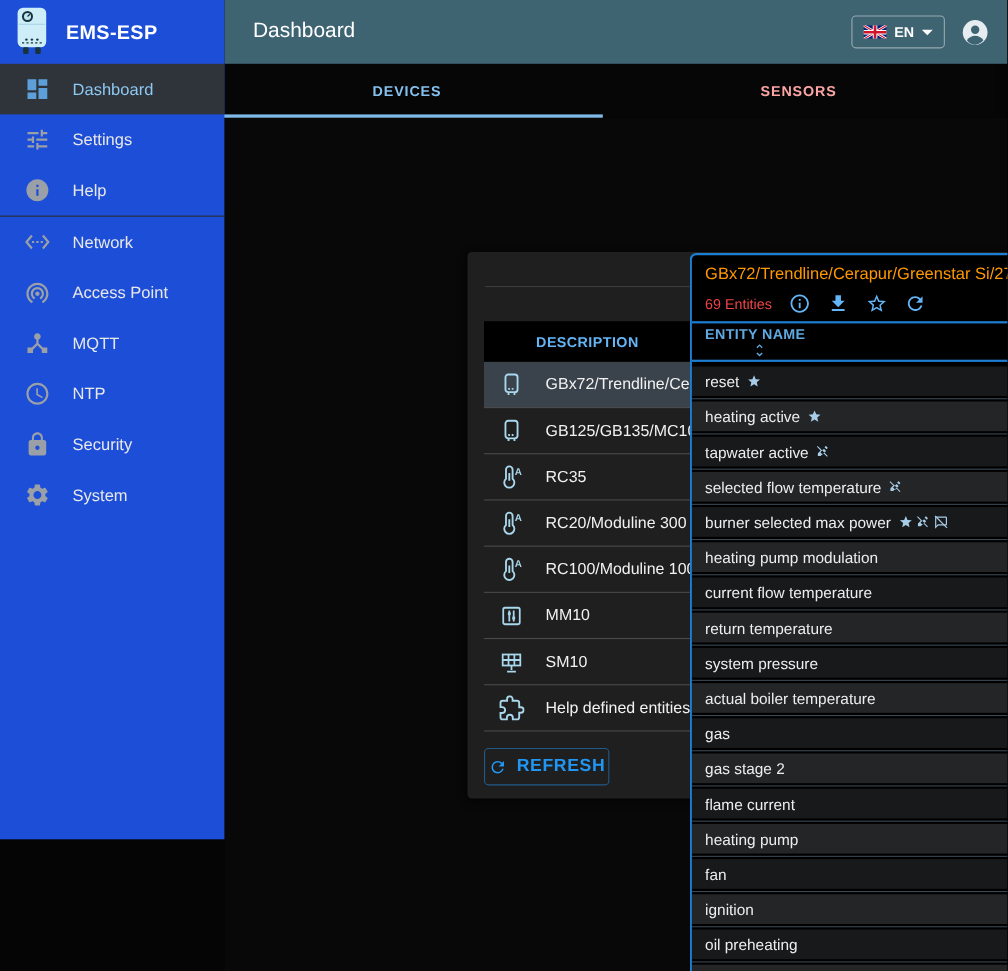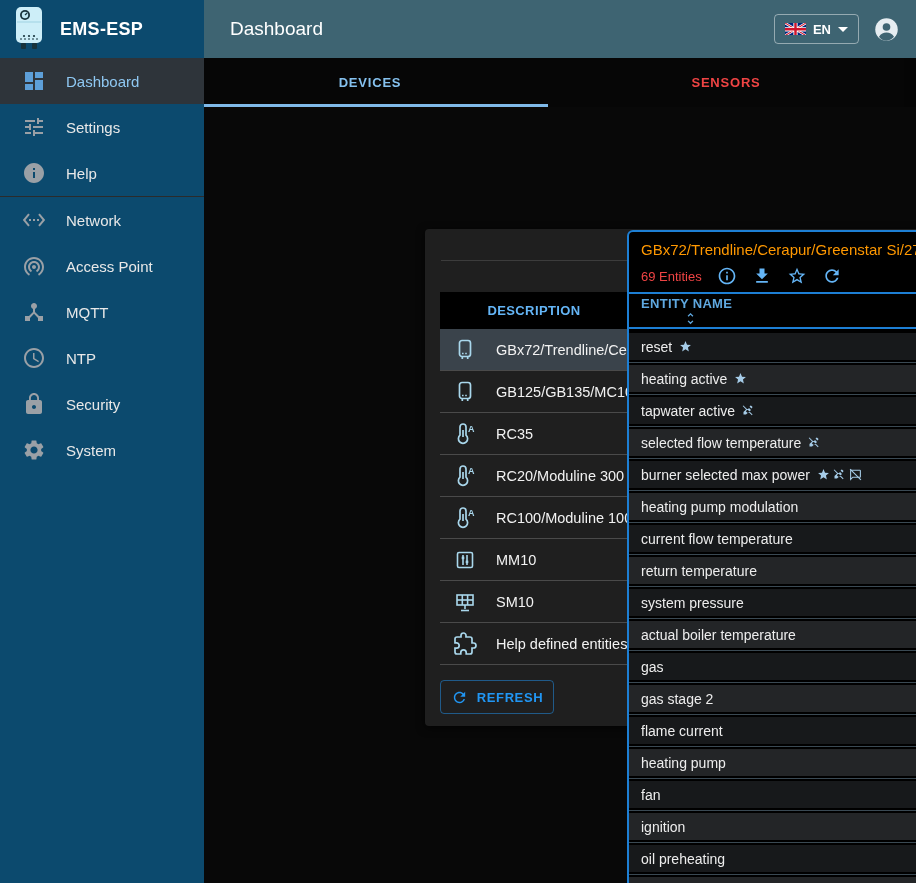--- a/index.html
+++ b/index.html
@@ -1,20 +1,20 @@
 <!DOCTYPE html>
 <html><head>
 <meta charset="utf-8">
 <style>
   * { margin:0; padding:0; box-sizing:border-box; }
   html,body { width:916px; height:883px; background:#050505; font-family:"Liberation Sans", sans-serif; overflow:hidden; }
   #screen { position:relative; width:916px; height:883px; background:#050505; overflow:hidden; }
 
   
-  .sidebar { position:absolute; left:0; top:0; width:204px; height:883px; background:#0c4a6e; z-index:5; }
+  .sidebar { position:absolute; left:0; top:0; width:204px; height:763px; background:#1d4ed8; z-index:5; }
   .brand { display:flex; align-items:center; height:58px; padding-left:12px; gap:14px; }
   .brand-logo { width:34px; height:46px; }
   .brand-title { color:#ffffff; font-size:18px; font-weight:700; letter-spacing:.3px; }
   .nav { position:absolute; left:0; top:58px; width:204px; }
   .nav-item { display:flex; align-items:center; height:46px; padding-left:22px; gap:20px; cursor:pointer; color:#e8e8e8; font-size:15px; }
   .nav-item .nav-icon { width:24px; height:24px; color:#9aa0a6; flex:0 0 24px; }
   .nav-item.active { background:#2e343a; }
   .nav-item.active .nav-label { color:#8fc8f2; }
   .nav-item.active .nav-icon { color:#5d9fd8; }
   .nav-divider { height:1px; background:#2b2b2b; }
@@ -24,36 +24,36 @@
   .page-title { color:#ffffff; font-size:19px; font-weight:400; }
   .appbar-right { margin-left:auto; display:flex; align-items:center; gap:14px; }
   .lang-btn { display:flex; align-items:center; gap:7px; height:30px; padding:0 10px; border:1px solid rgba(255,255,255,.45); border-radius:4px; cursor:pointer; }
   .lang-flag { width:21px; height:13px; display:block; }
   .lang-code { color:#ffffff; font-size:13px; font-weight:700; }
   .caret-down { width:0; height:0; border-left:5px solid transparent; border-right:5px solid transparent; border-top:5px solid #ffffff; }
   .avatar { width:27px; height:27px; cursor:pointer; }
 
   
   .tabbar { position:absolute; left:192px; top:58px; width:712px; height:49px; background:#060606; display:flex; z-index:3; }
-  .tab { flex:1; display:flex; align-items:center; justify-content:center; color:#ef4444; font-size:13px; font-weight:600; letter-spacing:.8px; position:relative; cursor:pointer; }
+  .tab { flex:1; display:flex; align-items:center; justify-content:center; color:#fca5a5; font-size:13px; font-weight:600; letter-spacing:.8px; position:relative; cursor:pointer; }
   .tab.active { color:#85c1ee; }
   .tab.active::after { content:''; position:absolute; left:0; right:0; bottom:0; height:3px; background:#7fb9e8; }
 
   
   .content { position:absolute; left:204px; top:107px; width:712px; height:776px; background:#080808; }
   .paper { position:absolute; left:221px; top:122px; width:684px; height:497px; background:#1f1f1f; border-radius:4px; box-shadow:0 2px 8px rgba(0,0,0,.65); }
   .paper-divider { position:absolute; left:16px; top:31px; width:186px; height:1px; background:#3c3c3c; }
 
   .device-header { position:absolute; left:15px; top:63px; width:188px; height:37px; background:#000000; display:flex; align-items:center; justify-content:center; color:#64b5f6; font-size:13px; font-weight:700; letter-spacing:.4px; cursor:pointer; }
   .device-rows { position:absolute; left:15px; top:100px; width:188px; }
   .device-row { height:42px; border-bottom:1px solid #4a4a4a; display:flex; align-items:center; gap:19px; padding-left:13px; color:#f2f2f2; font-size:14.5px; white-space:nowrap; overflow:hidden; cursor:pointer; background:transparent; }
   .device-row.active { background:#3a434b; }
   .device-icon { width:24px; height:24px; flex:0 0 24px; color:#a9d7ec; }
 
-  .refresh-btn { position:absolute; left:15px; top:451px; width:114px; height:34px; border:1px solid rgba(33,150,243,.5); border-radius:4px; background:transparent; display:flex; align-items:center; justify-content:center; gap:9px; color:#2196f3; font-size:13px; font-weight:700; letter-spacing:.6px; cursor:pointer; font-family:"Liberation Sans",sans-serif; }
+  .refresh-btn { position:absolute; left:15px; top:451px; width:114px; height:34px; border:1px solid rgba(33,150,243,.5); border-radius:4px; background:transparent; display:flex; align-items:center; justify-content:center; gap:9px; color:#2196f3; font-size:16px; font-weight:700; letter-spacing:.6px; cursor:pointer; font-family:"Liberation Sans",sans-serif; }
   .refresh-btn .btn-icon { width:17px; height:17px; }
 
   
   .detail-panel { position:absolute; left:423px; top:123px; width:482px; height:760px; background:#000000; border:2px solid #1d7fd4; border-bottom:none; border-radius:6px 6px 0 0; z-index:6; overflow:hidden; }
   .detail-head { position:relative; height:60px; padding:9px 12px 0 12px; }
   .detail-title { color:#ff9800; font-size:15px; white-space:nowrap; overflow:hidden; }
   .detail-meta { display:flex; align-items:center; margin-top:8px; }
   .entity-count { color:#ef4444; font-size:13px; }
   .tool-icon { width:20px; height:20px; color:#64b5f6; margin-left:15px; cursor:pointer; }
 

